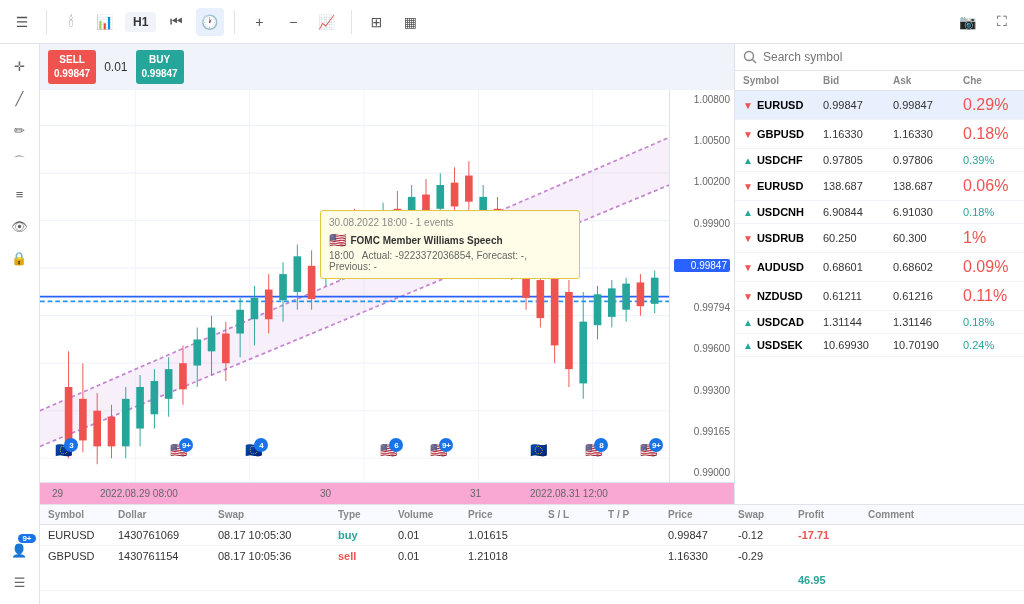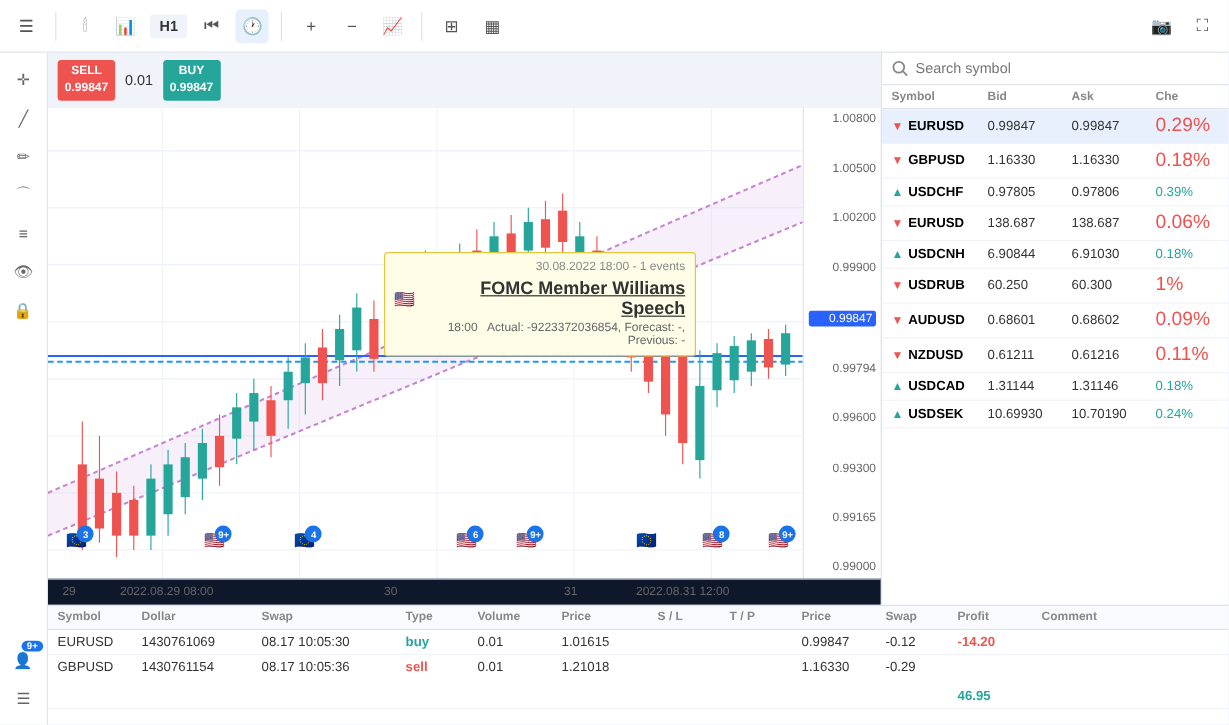--- a/index.html
+++ b/index.html
@@ -369,29 +369,29 @@
             <div>0.99847</div>
           </button>
           <span class="spread-value">0.01</span>
           <button class="btn-buy">
             <div>BUY</div>
             <div>0.99847</div>
           </button>
         </div>
 
         <div class="chart-wrapper">
-          <div class="chart-svg-container" style="position:relative;text-align:right;">
+          <div class="chart-svg-container" style="position:relative;">
 
             <div class="buy-limit-label" style="top: 52%; left: 8px;">BUY LIMIT 0.01 at 0.99837</div>
 
             <div class="chart-tooltip" style="left: 280px; top: 120px; width: 260px;">
               <div style="color:#888; margin-bottom:4px;">30.08.2022 18:00 - 1 events</div>
               <div style="display:flex; align-items:center; gap:4px; margin-bottom:2px;">
                 <span class="flag">🇺🇸</span>
-                <strong style="font-size:15px;text-decoration:underline;">FOMC Member Williams Speech</strong>
+                <strong style="font-size:10px;">FOMC Member Williams Speech</strong>
               </div>
               <div style="color:#666; font-size:10px;">
                 <span>18:00</span>
                 &nbsp;
                 <span>Actual: -9223372036854</span>,
                 <span>Forecast: -</span>,
                 <span>Previous: -</span>
               </div>
             </div>
 
@@ -556,21 +556,21 @@
             <div class="price-label">0.99900</div>
             <div class="price-label current">0.99847</div>
             <div class="price-label">0.99794</div>
             <div class="price-label">0.99600</div>
             <div class="price-label">0.99300</div>
             <div class="price-label">0.99165</div>
             <div class="price-label">0.99000</div>
           </div>
         </div>
 
-        <div class="time-axis" style="position:relative; height:22px; background:#0f172a; border-top:1px solid #e0e3eb; overflow:hidden;">
+        <div class="time-axis" style="position:relative; height:22px; background:#f9a8d4; border-top:1px solid #e0e3eb; overflow:hidden;">
           <span style="position:absolute; left:12px; font-size:10px; color:#666;">29</span>
           <span style="position:absolute; left:60px; font-size:10px; color:#666;">2022.08.29 08:00</span>
           <span style="position:absolute; left:280px; font-size:10px; color:#666;">30</span>
           <span style="position:absolute; left:430px; font-size:10px; color:#666;">31</span>
           <span style="position:absolute; left:490px; font-size:10px; color:#666;">2022.08.31 12:00</span>
         </div>
       </div>
 
       <div class="right-panel">
         <div class="search-bar">
@@ -701,21 +701,21 @@
     <div>EURUSD</div>
     <div>1430761069</div>
     <div>08.17 10:05:30</div>
     <div class="type-buy">buy</div>
     <div>0.01</div>
     <div>1.01615</div>
     <div></div>
     <div></div>
     <div>0.99847</div>
     <div>-0.12</div>
-    <div class="profit-negative">-14.20</div>
+    <div class="profit-negative">-17.71</div>
     <div></div>
   </div>
           <div class="bottom-panel-row">
     <div>GBPUSD</div>
     <div>1430761154</div>
     <div>08.17 10:05:36</div>
     <div class="type-sell">sell</div>
     <div>0.01</div>
     <div>1.21018</div>
     <div></div>

